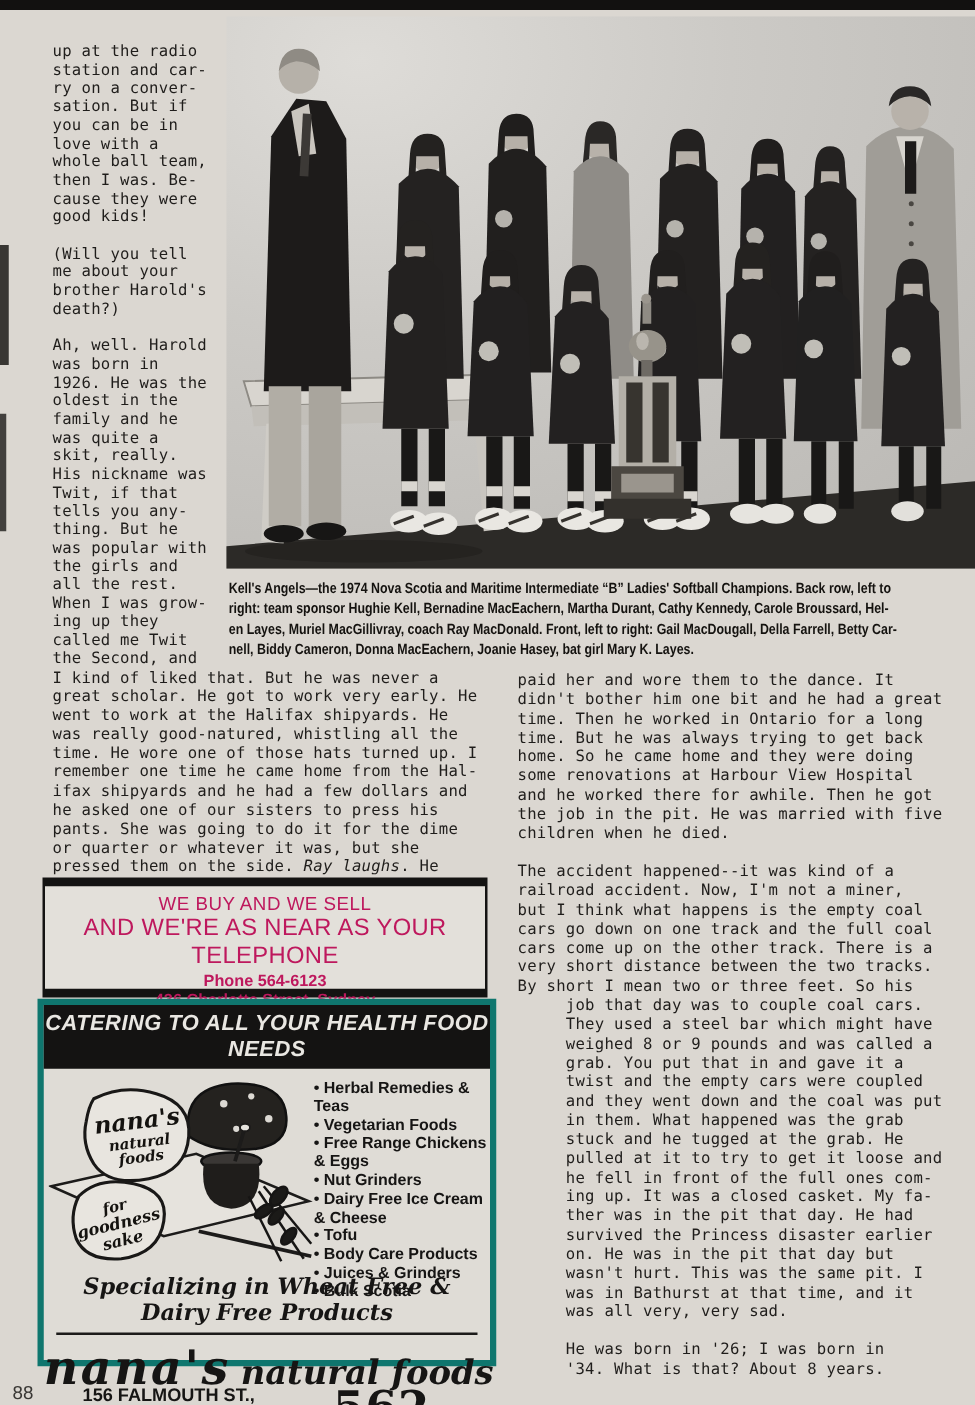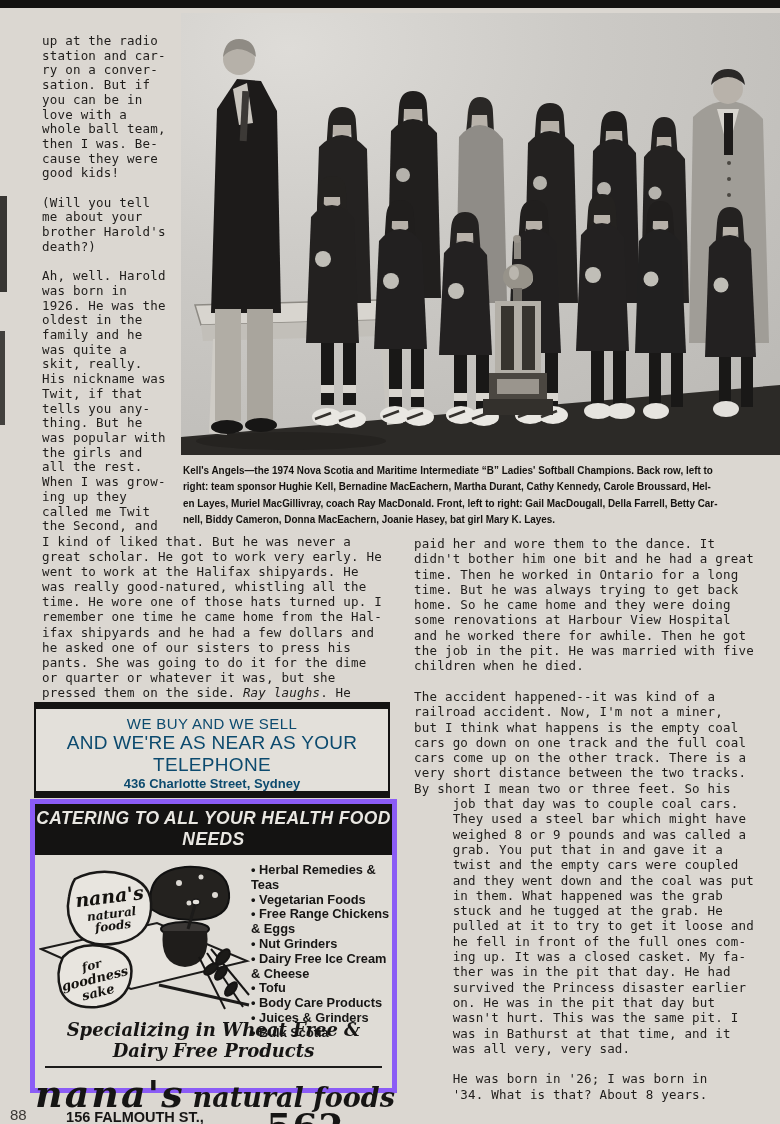--- a/index.html
+++ b/index.html
@@ -16,29 +16,29 @@
   .right-col{position:absolute;left:414px;top:536px;line-height:15.3px;}
   .it{font-style:italic;}
 
   .photo-wrap{position:absolute;left:181px;top:13px;width:599px;height:442px;}
   .caption{position:absolute;left:183px;top:462px;width:720px;transform:scaleX(.84);
            transform-origin:0 0;font-family:"Liberation Sans",sans-serif;font-weight:bold;
            font-size:11.8px;line-height:16.3px;color:#14120f;white-space:pre;}
 
   .sids-ad{position:absolute;left:34px;top:702px;width:352px;height:82px;background:#e3e0da;
            border:2px solid #141312;border-top:7px solid #141312;border-bottom:7px solid #141312;
-           text-align:center;font-family:"Liberation Sans",sans-serif;color:#0c4a6e;}
+           text-align:center;font-family:"Liberation Sans",sans-serif;color:#be185d;}
   .sids-ad .l1{font-size:15px;margin-top:6px;letter-spacing:.4px;}
   .sids-ad .l2{font-size:19px;letter-spacing:.3px;}
   .sids-ad .ttl{font-size:29px;font-weight:bold;letter-spacing:.5px;margin-top:1px;}
   .sids-ad .ph{font-size:13px;font-weight:bold;margin-top:1px;}
   .sids-ad .ad{font-size:13px;font-weight:bold;}
 
   .nanas-ad{position:absolute;left:30px;top:799px;width:357px;height:284px;background:#dfdcd6;
-            border:5px solid #8b5cf6;font-family:"Liberation Sans",sans-serif;color:#161514;}
+            border:5px solid #0f766e;font-family:"Liberation Sans",sans-serif;color:#161514;}
   .nanas-hdr{background:#141312;color:#e9e7e2;font-style:italic;font-weight:bold;font-size:17.5px;
              text-align:center;padding:4px 0 5px 0;letter-spacing:.4px;}
   .nanas-body{position:relative;height:162px;}
   .nanas-illo{position:absolute;left:4px;top:2px;}
   .bullets{position:absolute;left:216px;top:8px;font-weight:bold;font-size:12.8px;line-height:14.8px;}
   .bullets div::before{content:"• ";}
   .tagline{font-family:"DejaVu Serif",serif;font-style:italic;font-weight:bold;font-size:18px;
            text-align:center;margin:2px 10px 0 10px;border-bottom:2px solid #1c1b1a;padding-bottom:5px;}
   .brand-line{text-align:center;margin-top:3px;white-space:nowrap;}
   .brand1{font-family:"DejaVu Serif",serif;font-style:italic;font-weight:bold;font-size:38px;letter-spacing:2px;}
@@ -301,20 +301,21 @@
      wasn't hurt. This was the same pit. I
      was in Bathurst at that time, and it
      was all very, very sad.
 
      He was born in '26; I was born in
      '34. What is that? About 8 years.</div>
 
   <div class="sids-ad">
     <div class="l1">WE BUY AND WE SELL</div>
     <div class="l2">AND WE'RE AS NEAR AS YOUR TELEPHONE</div>
+    <div class="ph">Phone 564-6123</div>
     <div class="ad">436 Charlotte Street, Sydney</div>
   </div>
 
   <div class="nanas-ad">
     <div class="nanas-hdr">CATERING TO ALL YOUR HEALTH FOOD NEEDS</div>
     <div class="nanas-body">
       <div class="nanas-illo">
         <svg width="212" height="160" viewBox="0 0 212 160">
           <polygon points="2,92 118,66 208,104 92,132" fill="#e6e3dd" stroke="#1c1b1a" stroke-width="2"></polygon>
           <path d="M120,128 L210,148" stroke="#1c1b1a" stroke-width="3"></path>

